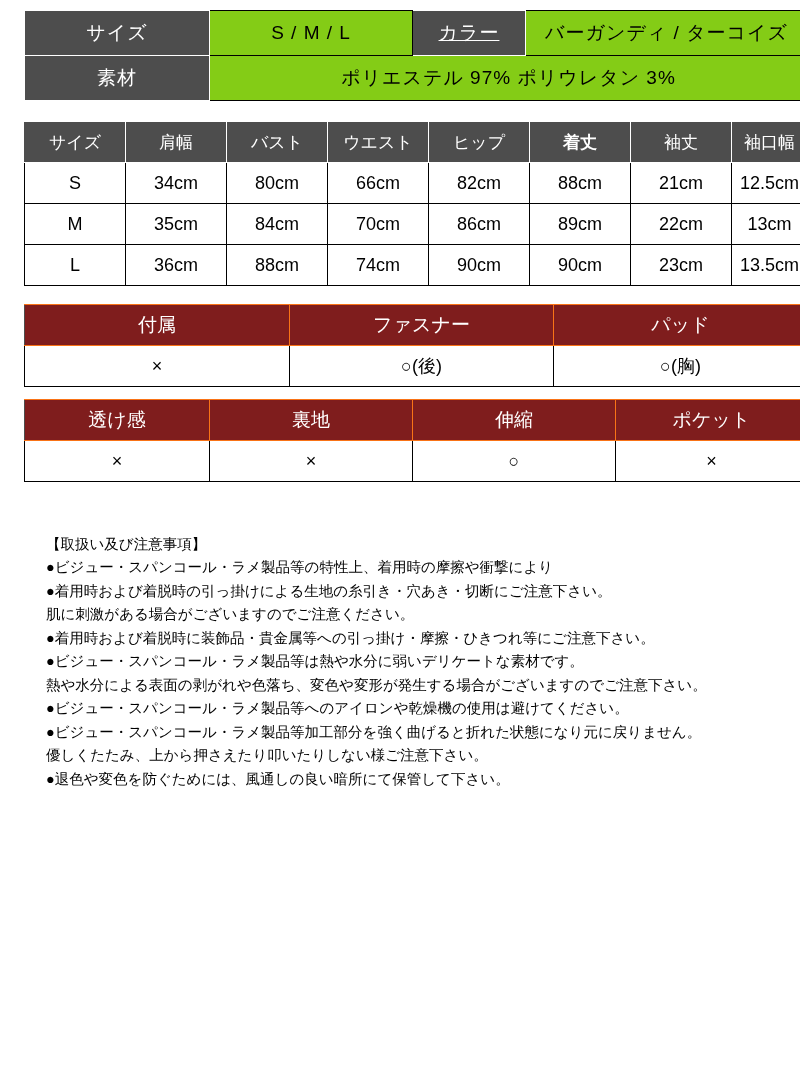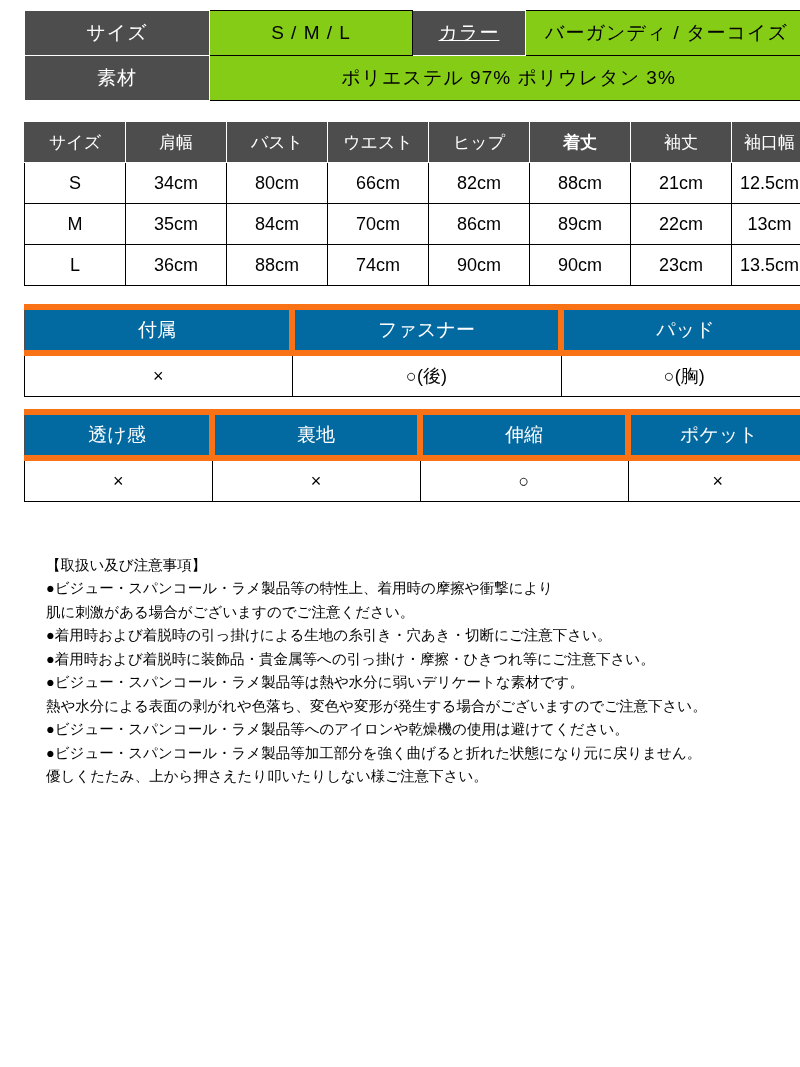--- a/index.html
+++ b/index.html
@@ -75,40 +75,40 @@
 
   
   .attr-table td {
     height: 38px;
     text-align: center;
     vertical-align: middle;
     font-size: 18px;
     border: 1px solid #000000;
   }
   .attr-table td.hdr {
-    background: #0369a1;
+    background: #7f1d1d;
     color: #ffffff;
-    border: 6px solid #f97316;
+    border: 1px solid #f97316;
     font-size: 19px;
   }
   .attr-table tr.hdr-row td:first-child { border-left: 1px solid #4d4d4d; }
   .attr-table tr.hdr-row td:last-child { border-right: 1px solid #4d4d4d; }
   .attr-table td.cell {
     background: #ffffff;
     color: #000000;
   }
 
   
   .notes {
     margin-top: 52px;
     padding-left: 22px;
     font-size: 14.5px;
     line-height: 1.62;
     color: #000000;
-    font-family: Liberation Serif, serif;
+    font-family: Liberation Mono, monospace;
   }
   .notes .note-line {
     white-space: nowrap;
   }
 </style>
 </head>
 <body>
 
 <div class="page">
 
@@ -208,23 +208,24 @@
         <td class="cell">×</td>
         <td class="cell">○</td>
         <td class="cell">×</td>
       </tr>
     </tbody>
   </table>
 
   <div class="notes">
     <div class="note-line">【取扱い及び注意事項】</div>
     <div class="note-line">●ビジュー・スパンコール・ラメ製品等の特性上、着用時の摩擦や衝撃により</div>
+    <div class="note-line">●着用時および着脱時の引っ掛けによる生地の糸引き・穴あき・切断にご注意下さい。</div>
     <div class="note-line">肌に刺激がある場合がございますのでご注意ください。</div>
-    <div class="note-line">●着用時および着脱時の引っ掛けによる生地の糸引き・穴あき・切断にご注意下さい。</div>
     <div class="note-line">●着用時および着脱時に装飾品・貴金属等への引っ掛け・摩擦・ひきつれ等にご注意下さい。</div>
     <div class="note-line">●ビジュー・スパンコール・ラメ製品等は熱や水分に弱いデリケートな素材です。</div>
     <div class="note-line">熱や水分による表面の剥がれや色落ち、変色や変形が発生する場合がございますのでご注意下さい。</div>
     <div class="note-line">●ビジュー・スパンコール・ラメ製品等へのアイロンや乾燥機の使用は避けてください。</div>
     <div class="note-line">●ビジュー・スパンコール・ラメ製品等加工部分を強く曲げると折れた状態になり元に戻りません。</div>
     <div class="note-line">優しくたたみ、上から押さえたり叩いたりしない様ご注意下さい。</div>
+    <div class="note-line">●退色や変色を防ぐためには、風通しの良い暗所にて保管して下さい。</div>
   </div>
 
 </div>
 
 </body></html>

